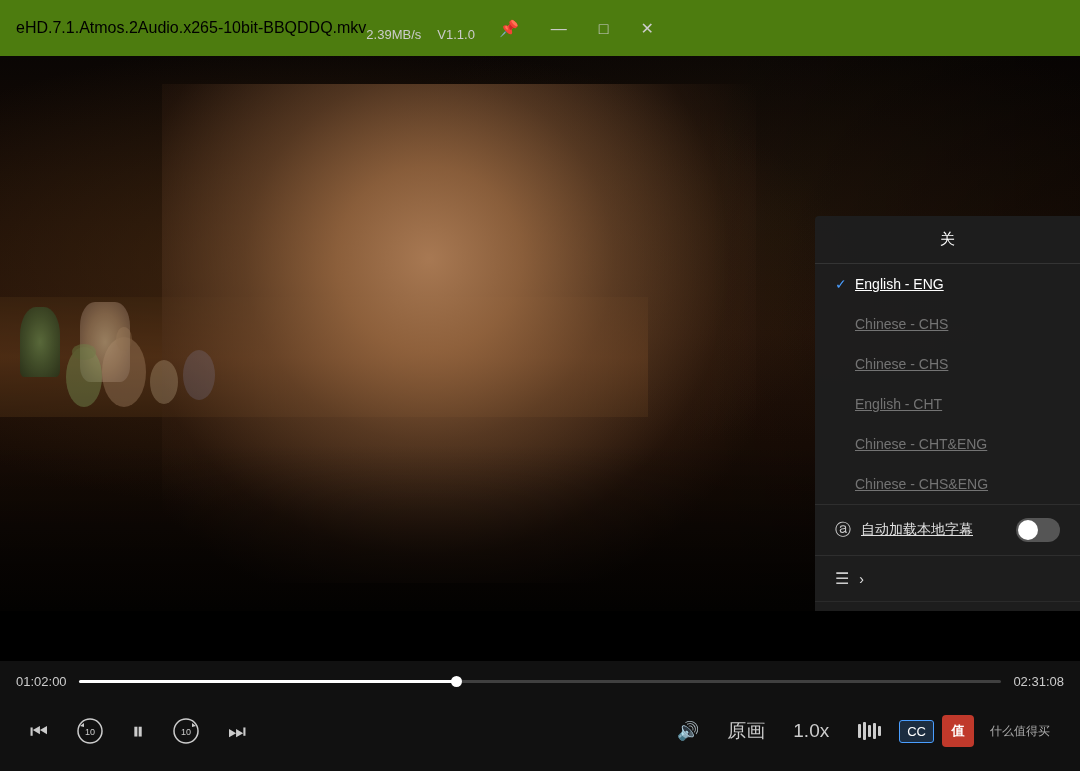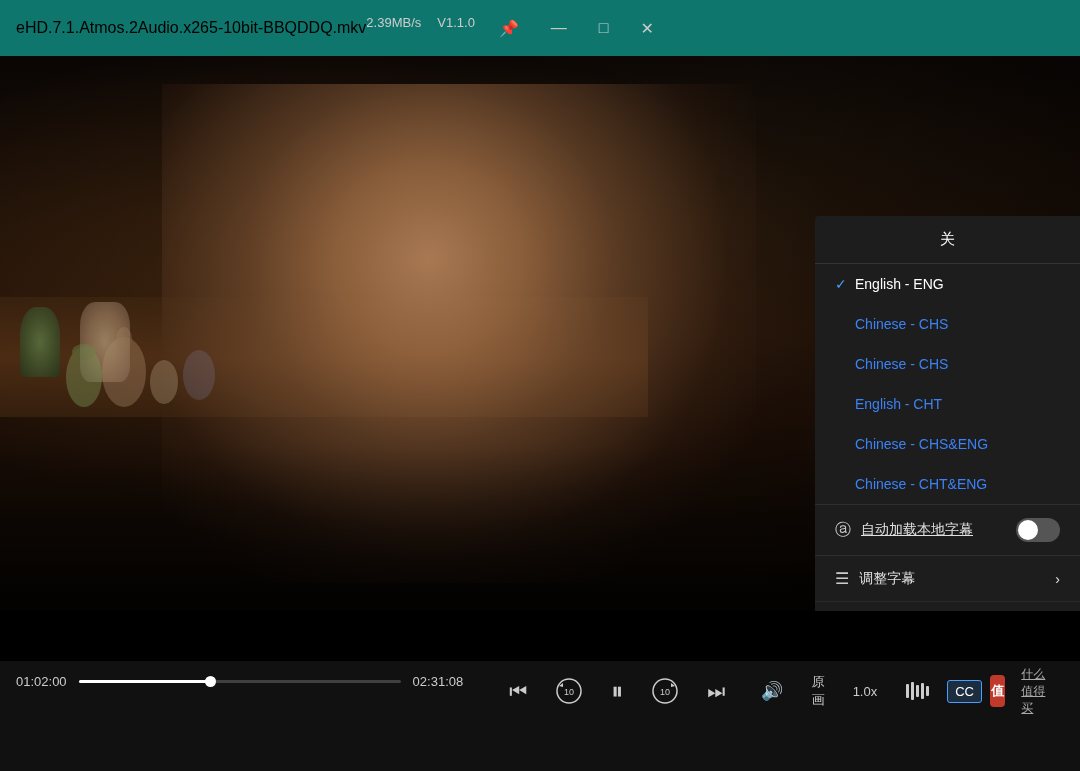--- a/index.html
+++ b/index.html
@@ -9,30 +9,30 @@
       background: #000;
       font-family: -apple-system, 'PingFang SC', 'Microsoft YaHei', sans-serif;
       overflow: hidden;
       position: relative;
     }
 
     
     #titlebar {
       width: 100%;
       height: 56px;
-      background: #0f766e;
+      background: #4d7c0f;
       display: flex;
       align-items: center;
       padding: 0 16px;
       position: relative;
       z-index: 10;
     }
     #titlebar-right {
       display: flex;
-      align-items: flex-start;
+      align-items: flex-end;
       gap: 16px;
     }
     .titlebar-info {
       color: #ccc;
       font-size: 13px;
     }
     .titlebar-btn {
       color: #ccc;
       font-size: 16px;
       cursor: pointer;
@@ -157,36 +157,37 @@
       padding: 14px 20px;
       color: #fff;
       font-size: 15px;
       text-align: center;
     }
 
     .menu-item {
       display: flex;
       align-items: center;
       padding: 12px 20px;
-      color: #3b82f6;
+      color: #737373;
       font-size: 14px;
       cursor: pointer;
       position: relative;
     }
     .menu-item.selected {
       color: #fff;
     }
     .menu-item .check-icon {
       position: absolute;
       left: 20px;
       color: #4a9eff;
       font-size: 14px;
     }
     .menu-item .item-label {
       padding-left: 20px;
+      text-decoration: underline;
     }
 
     .menu-toggle-row {
       display: flex;
       align-items: center;
       padding: 13px 20px;
       color: #e0e0e0;
       font-size: 14px;
       cursor: pointer;
       border-top: 1px solid rgba(255,255,255,0.08);
@@ -236,20 +237,21 @@
       color: #ccc;
     }
     .action-label { flex: 1; }
 
     
     #controls-bar {
       width: 100%;
       height: 160px;
       background: #111;
       display: flex;
+      flex-direction: column;
       padding: 0;
       position: absolute;
       bottom: 0;
     }
 
     
     #progress-area {
       width: 100%;
       height: 40px;
       display: flex;
@@ -298,21 +300,21 @@
       color: #ccc;
       font-size: 20px;
       cursor: pointer;
       padding: 6px 10px;
       border-radius: 4px;
       display: flex;
       align-items: center;
       justify-content: center;
     }
     .ctrl-btn.text-btn {
-      font-size: 13px;
+      font-size: 19px;
       color: #ccc;
     }
     .ctrl-btn.cc-btn {
       font-size: 13px;
       color: #fff;
       border: 1px solid #4a9eff;
       background: rgba(74,158,255,0.2);
       border-radius: 3px;
       padding: 3px 7px;
     }
@@ -388,37 +390,36 @@
         <div class="menu-item">
 
       <span class="item-label">Chinese - CHS</span>
     </div>
         <div class="menu-item">
 
       <span class="item-label">English - CHT</span>
     </div>
         <div class="menu-item">
 
+      <span class="item-label">Chinese - CHT&amp;ENG</span>
+    </div>
+        <div class="menu-item">
+
       <span class="item-label">Chinese - CHS&amp;ENG</span>
-    </div>
-        <div class="menu-item">
-
-      <span class="item-label">Chinese - CHT&amp;ENG</span>
     </div>
       </div>
 
     <div class="menu-toggle-row">
       <span class="toggle-icon">ⓐ</span>
       <span class="toggle-label">自动加载本地字幕</span>
       <div class="toggle-switch off"></div>
     </div>
 
     <div class="menu-action-row">
       <span class="action-icon">☰</span>
-      <span class="action-label">调整字幕</span>
       <span class="chevron">›</span>
     </div>
 
     <div class="menu-action-row">
       
       
       
     </div>
   </div>
 </div>
@@ -463,16 +464,16 @@
         <rect x="6" y="1" width="3" height="18" rx="1" fill="#ccc"></rect>
         <rect x="11" y="4" width="3" height="12" rx="1" fill="#ccc"></rect>
         <rect x="16" y="2" width="3" height="16" rx="1" fill="#ccc"></rect>
         <rect x="21" y="5" width="3" height="10" rx="1" fill="#ccc"></rect>
       </svg>
     </span>
     <span class="ctrl-btn cc-btn">CC</span>
 
     <div class="brand-area">
       <div class="brand-icon" style="background:#c0392b;font-size:13px;">值</div>
-      <span class="ctrl-btn text-btn" style="color:#aaa;font-size:12px;text-decoration:underline;">什么值得买</span>
+      <span class="ctrl-btn text-btn" style="color:#aaa;font-size:12px;">什么值得买</span>
     </div>
   </div>
 </div>
 
 </body></html>

